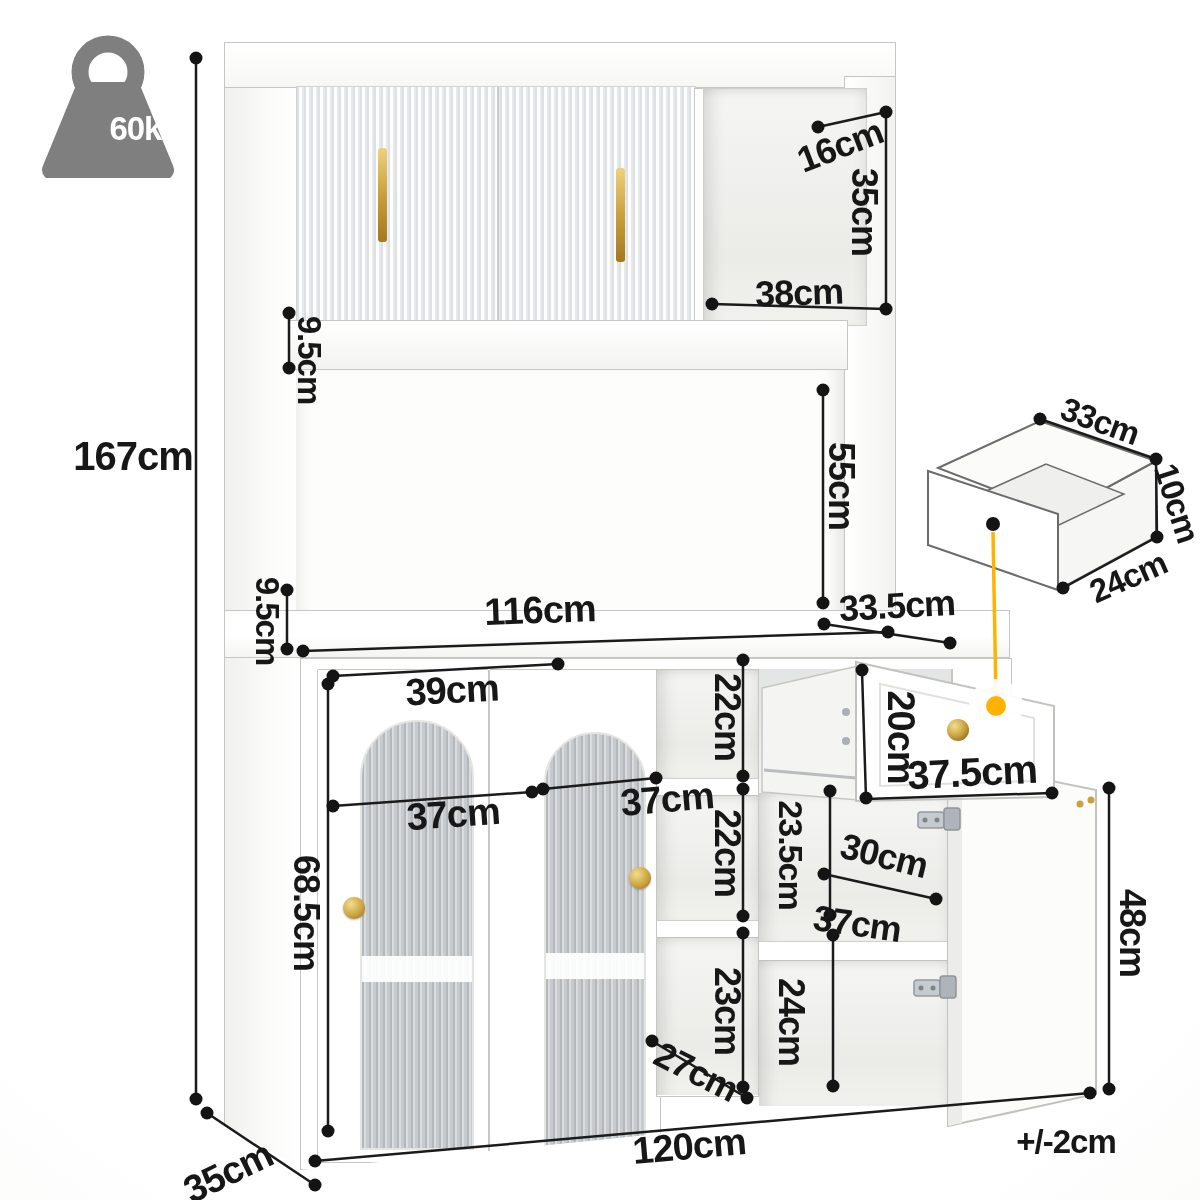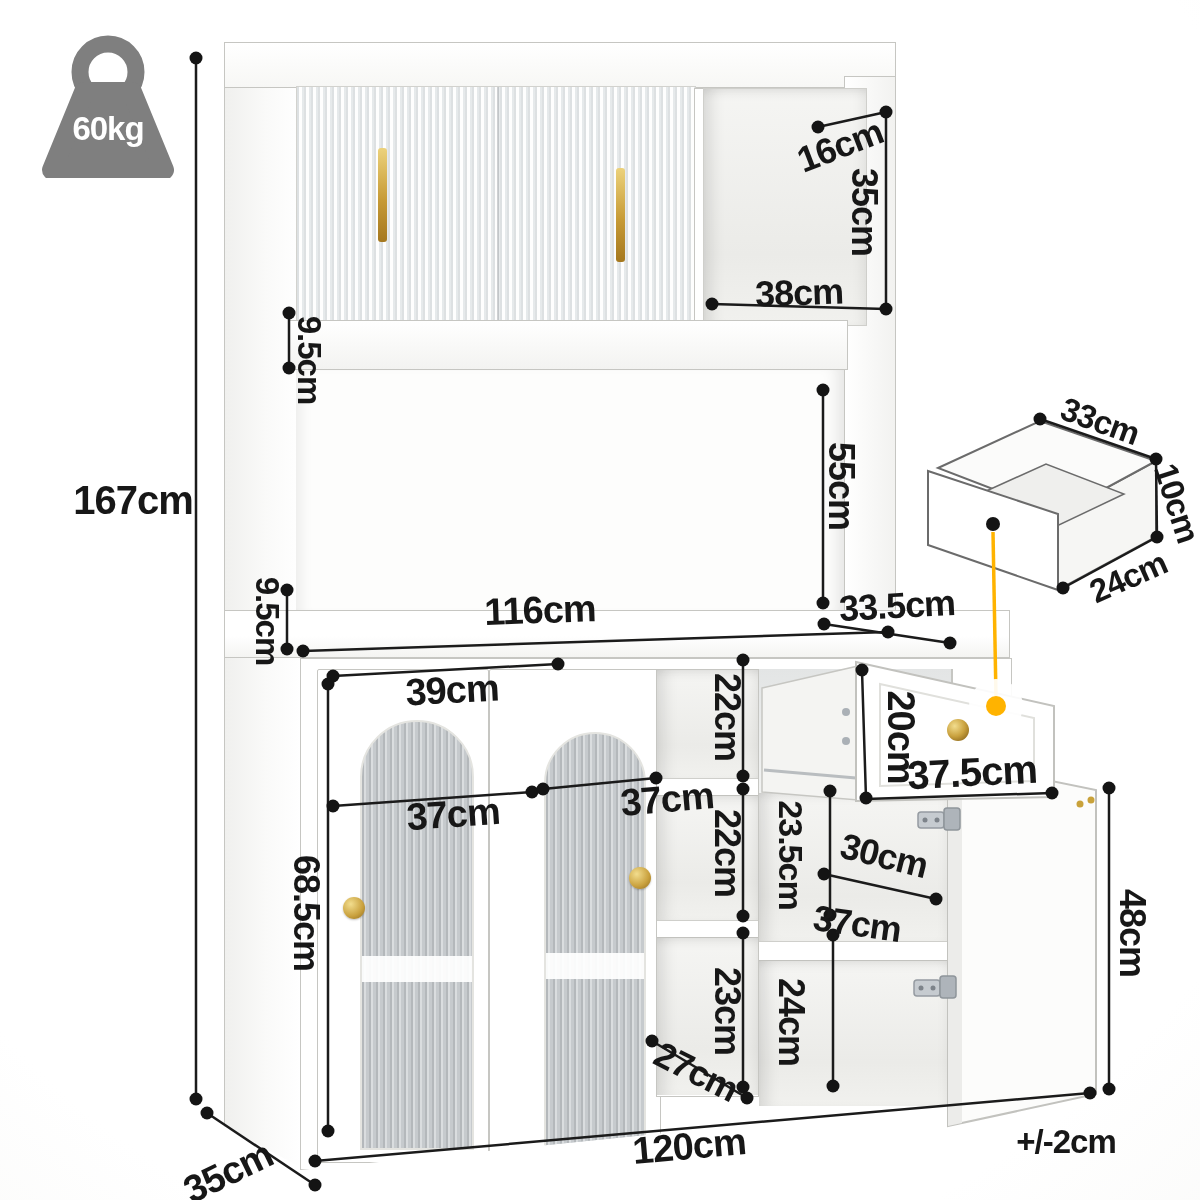--- a/index.html
+++ b/index.html
@@ -7,21 +7,21 @@
     position:relative;width:1200px;height:1200px;overflow:hidden;
     background:radial-gradient(130% 130% at 48% 42%, #ffffff 50%, #f6f6f4 76%, #e9e9e6 100%);
     font-family:"Liberation Sans","DejaVu Sans",sans-serif;
   }
   .p{position:absolute;background:#ffffff;border:1.5px solid #c6c6c2;box-sizing:border-box;}
   .dim{
     position:absolute;z-index:60;font-weight:bold;color:#171717;white-space:nowrap;
     font-size:var(--s,36px);letter-spacing:-1px;line-height:1;
     transform:translate(-50%,-50%) rotate(var(--r,0deg));
   }
-  .dim.white{color:#ffffff;}
+  .dim.white{color:#ffffff;margin-left:37px;}
   .fluted-light{
     background:
       repeating-linear-gradient(90deg, rgba(185,191,194,.38) 0 2px, rgba(255,255,255,.92) 2px 5px, rgba(219,224,226,.55) 5px 7px),
       #f3f5f6;
   }
   .arch{
     position:absolute;border-radius:60px 60px 0 0;overflow:hidden;
     border:2px solid #e4e4e0;box-sizing:border-box;
     background:
       repeating-linear-gradient(90deg, #b4b8bb 0 2px, #dadddf 2px 4px, #c6cacd 4px 7px),
@@ -238,21 +238,21 @@
         <circle cx="1063" cy="588" r="6.5"></circle>
     </g>
   </svg>
 
   <svg width="160" height="150" viewBox="0 0 160 150" style="position:absolute;left:40px;top:28px;z-index:55;">
     <circle cx="68" cy="44" r="28" fill="none" stroke="#7f7f7f" stroke-width="17"></circle>
     <path d="M44 64 L92 64 L124 142 L12 142 Z" fill="#7f7f7f" stroke="#7f7f7f" stroke-width="20" stroke-linejoin="round"></path>
   </svg>
   <span class="dim white" style="left:108px;top:128px;--s:33px;">60kg</span>
 
-  <span class="dim" style="left:133px;top:500px;--s:40px;">167cm</span>
+  <span class="dim" style="left:133px;top:456px;--s:40px;">167cm</span>
   <span class="dim" style="left:840px;top:146px;--r:-21deg;--s:36px;">16cm</span>
   <span class="dim" style="left:864px;top:212px;--r:90deg;--s:36px;">35cm</span>
   <span class="dim" style="left:799px;top:293px;--r:-2deg;--s:36px;">38cm</span>
   <span class="dim" style="left:309px;top:360px;--r:90deg;--s:33px;">9.5cm</span>
   <span class="dim" style="left:841px;top:486px;--r:90deg;--s:36px;">55cm</span>
   <span class="dim" style="left:267px;top:621px;--r:90deg;--s:33px;">9.5cm</span>
   <span class="dim" style="left:540px;top:610px;--r:-2deg;--s:38px;">116cm</span>
   <span class="dim" style="left:897px;top:606px;--r:-3deg;--s:36px;">33.5cm</span>
   <span class="dim" style="left:1100px;top:421px;--r:20deg;--s:33px;">33cm</span>
   <span class="dim" style="left:1177px;top:503px;--r:72deg;--s:33px;">10cm</span>

